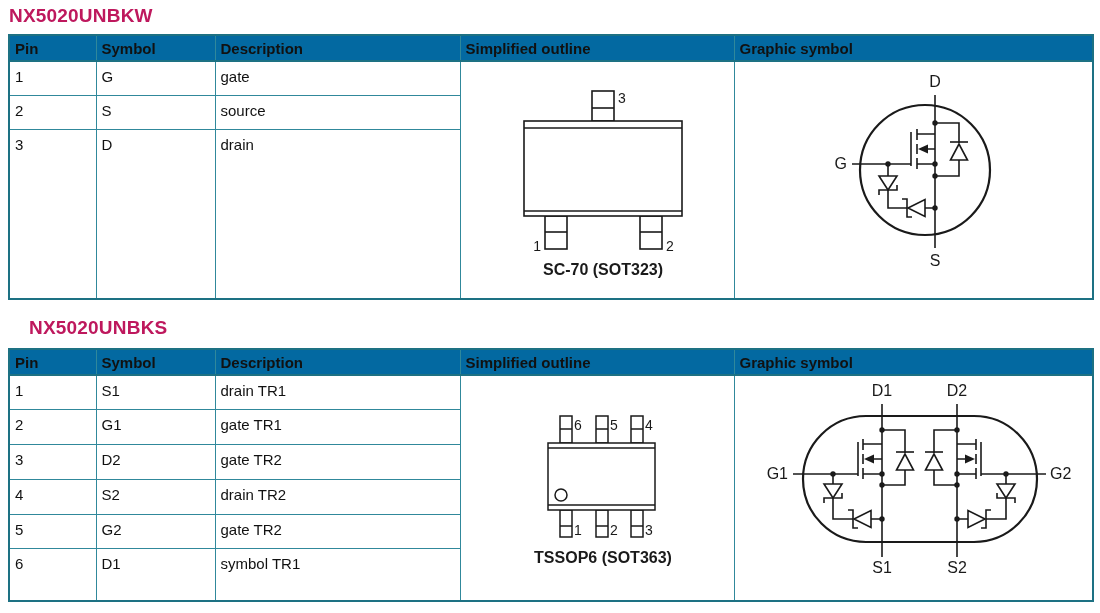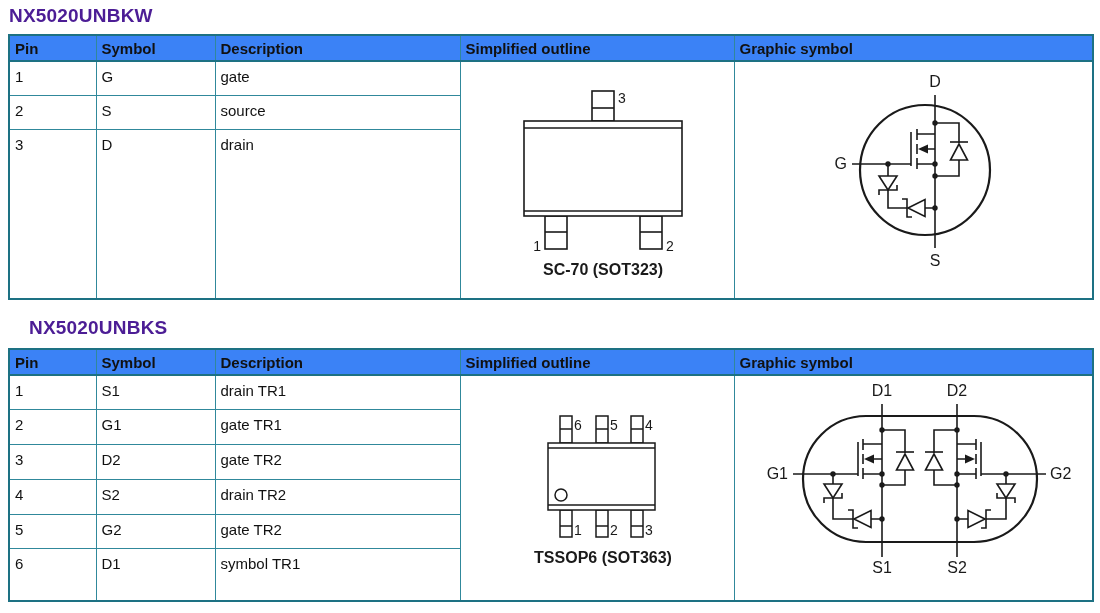--- a/index.html
+++ b/index.html
@@ -4,33 +4,33 @@
 <style>
   * { box-sizing: border-box; }
   html,body { margin:0; padding:0; }
   body {
     width: 1100px; height: 613px; background: #ffffff;
     font-family: "Liberation Sans", sans-serif; color: #111111;
   }
   .page { width: 1100px; height: 613px; padding: 5px 0 0 8px; overflow: hidden; }
   .part-title {
     font-size: 19px; font-weight: bold; margin: 0 0 7px 1px; letter-spacing: .2px;
-    color: #4c1d95;
+    color: #be185d;
   }
   .sec2 { margin-top: 17px; }
   .sec2 .part-title { margin-bottom: 9px; margin-left: 21px; }
   table.pin-table {
     border-collapse: collapse; table-layout: fixed; width: 1084px;
     border: 2px solid #1d7183;
   }
   table.pin-table th, table.pin-table td {
     border: 1px solid #30889b; vertical-align: top; overflow: hidden;
   }
   table.pin-table thead th {
-    background: #3b82f6; text-align: left; font-size: 15px; font-weight: bold;
+    background: #0369a1; text-align: left; font-size: 15px; font-weight: bold;
     padding: 4px 4px 3px 5px; height: 14px; border-bottom: 2px solid #1d7183;
   }
   table.pin-table td {
     font-size: 15px; line-height: 23px; padding: 3px 4px 0 5px;
   }
   .t1-r { height: 34px; }
   .t1-r3 { height: 167px; }
   .t2-r { height: 34px; }
   .t2-r6 { height: 51px; }
   td.fig { padding: 0; }

